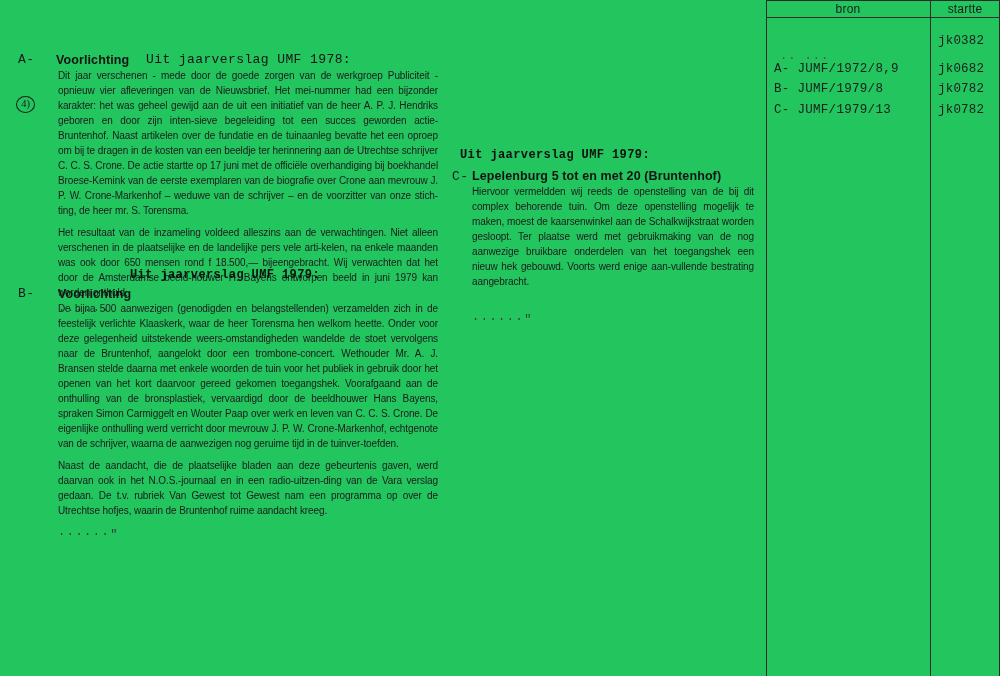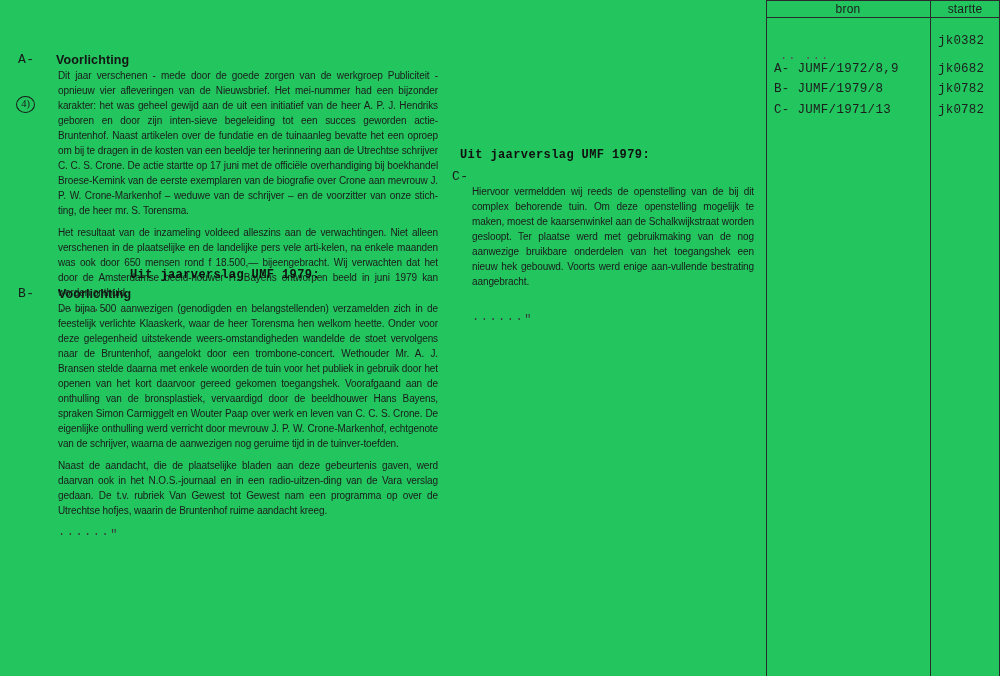--- a/index.html
+++ b/index.html
@@ -186,31 +186,32 @@
     <div class="dots-small">·· ···</div>
 
     <div class="verwerkt-cell" style="top:34px;">jk0382</div>
 
     <div class="bron-cell" style="top:62px;">A- JUMF/1972/8,9</div>
     <div class="verwerkt-cell" style="top:62px;">jk0682</div>
 
     <div class="bron-cell" style="top:82px;">B- JUMF/1979/8</div>
     <div class="verwerkt-cell" style="top:82px;">jk0782</div>
 
-    <div class="bron-cell" style="top:103px;">C- JUMF/1971/13</div>
+    <div class="bron-cell" style="top:103px;">C- JUMF/1979/13</div>
     <div class="verwerkt-cell" style="top:103px;">jk0782</div>
   </div>
 
 
   <div class="circled">4)</div>
 
   <div class="blk" style="left:18px; top:52px; width:420px;">
     <div style="position:relative; height:16px;">
       <span class="marker" style="left:0; top:0;">A-</span>
       <span class="sect-sub" style="position:absolute; left:38px; top:1px;">Voorlichting</span>
+      <span class="sect-title-typed" style="position:absolute; left:128px; top:0px;">Uit jaarverslag UMF 1978:</span>
     </div>
     <div style="margin-left:40px; width:380px;">
       <p class="para">Dit jaar verschenen - mede door de goede zorgen van de werkgroep Publiciteit - opnieuw vier afleveringen van de Nieuwsbrief. Het mei-nummer had een bijzonder karakter: het was geheel gewijd aan de uit een initiatief van de heer A. P. J. Hendriks geboren en door zijn inten-sieve begeleiding tot een succes geworden actie-Bruntenhof. Naast artikelen over de fundatie en de tuinaanleg bevatte het een oproep om bij te dragen in de kosten van een beeldje ter herinnering aan de Utrechtse schrijver C. C. S. Crone. De actie startte op 17 juni met de officiële overhandiging bij boekhandel Broese-Kemink van de eerste exemplaren van de biografie over Crone aan mevrouw J. P. W. Crone-Markenhof – weduwe van de schrijver – en de voorzitter van onze stich-ting, de heer mr. S. Torensma.</p>
       <p class="para tight">Het resultaat van de inzameling voldeed alleszins aan de verwachtingen. Niet alleen verschenen in de plaatselijke en de landelijke pers vele arti-kelen, na enkele maanden was ook door 650 mensen rond f 18.500,— bijeengebracht. Wij verwachten dat het door de Amsterdamse beeld-houwer H. Bayens ontworpen beeld in juni 1979 kan worden onthuld.</p>
       <div class="dots">······</div>
     </div>
   </div>
 
   <div class="blk" style="left:18px; top:268px; width:420px;">
     <div style="position:relative; height:18px;">
@@ -226,20 +227,21 @@
       <div class="dots" style="margin-top:10px;">······"</div>
     </div>
   </div>
 
   <div class="blk" style="left:452px; top:148px; width:302px;">
     <div style="position:relative; height:20px;">
       <span class="hdr-big" style="position:absolute; left:8px; top:0;">Uit jaarverslag UMF 1979:</span>
     </div>
     <div style="position:relative; height:16px;">
       <span class="marker" style="left:0; top:1px;">C-</span>
+      <span class="sect-sub" style="position:absolute; left:20px; top:1px;">Lepelenburg 5 tot en met 20 (Bruntenhof)</span>
     </div>
     <div style="margin-left:20px; width:282px;">
       <p class="para tight">Hiervoor vermeldden wij reeds de openstelling van de bij dit complex behorende tuin. Om deze openstelling mogelijk te maken, moest de kaarsenwinkel aan de Schalkwijkstraat worden gesloopt. Ter plaatse werd met gebruikmaking van de nog aanwezige bruikbare onderdelen van het toegangshek een nieuw hek gebouwd. Voorts werd enige aan-vullende bestrating aangebracht.</p>
       <div class="dots" style="margin-top:24px;">······"</div>
     </div>
   </div>
 
 </div>
 
 </body></html>

